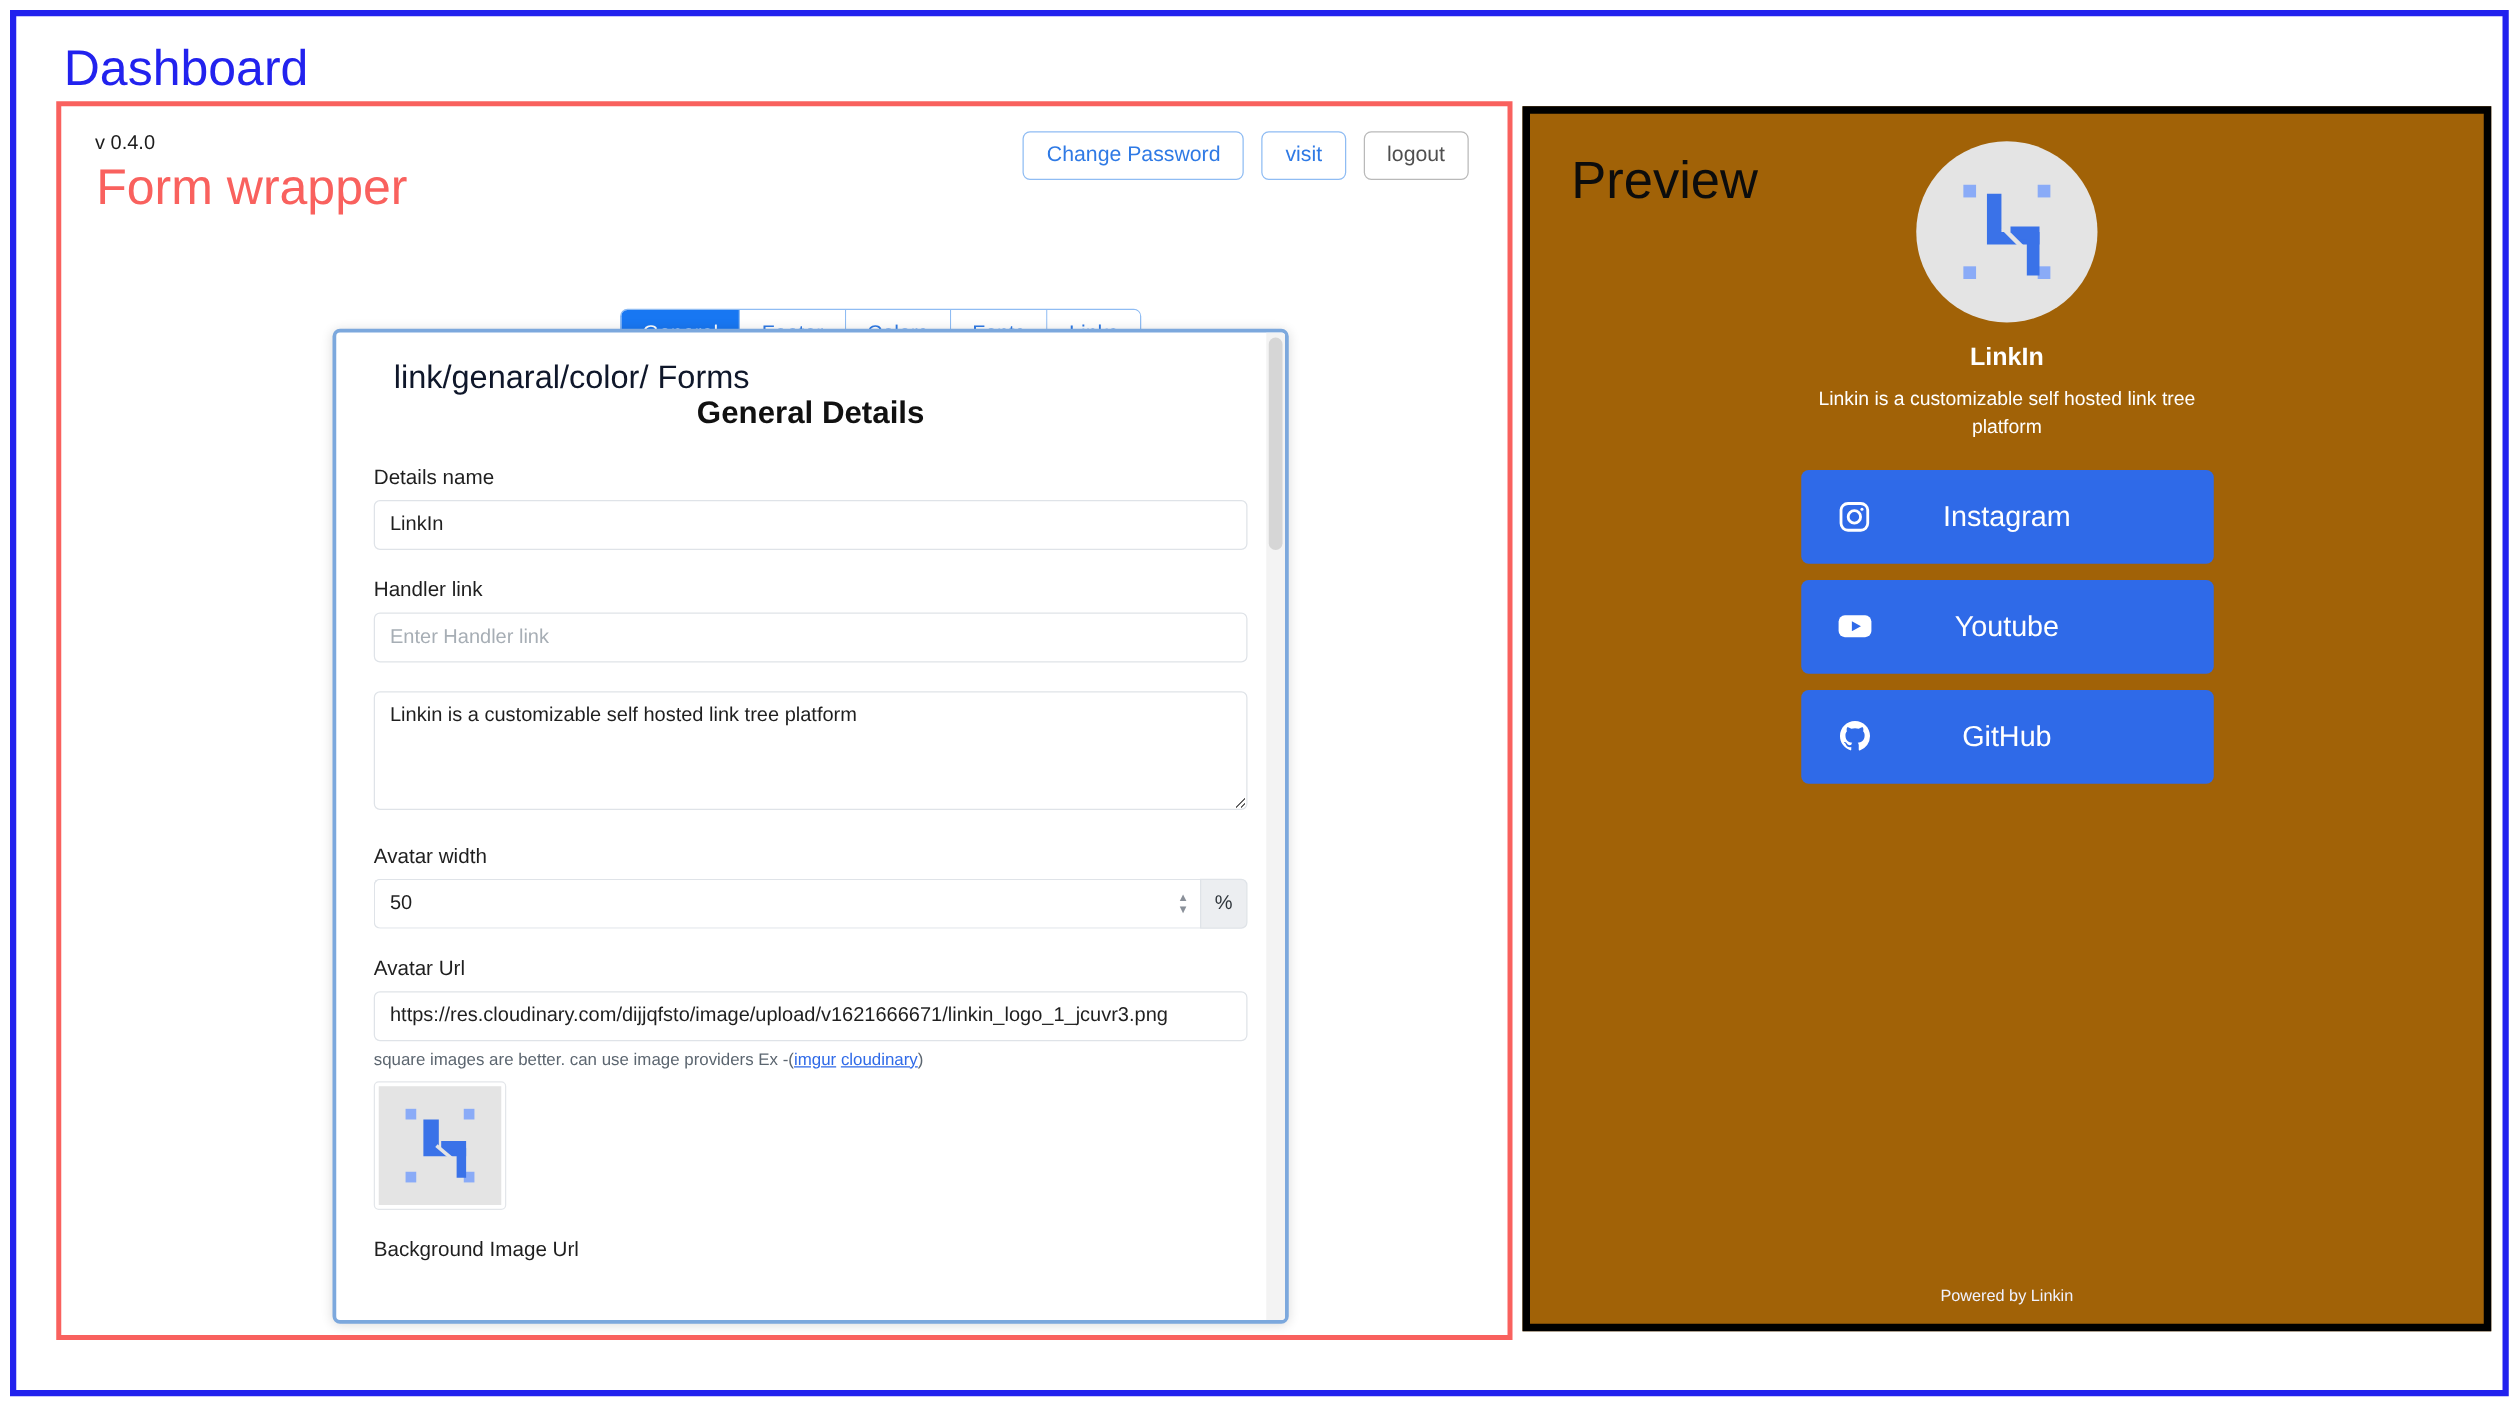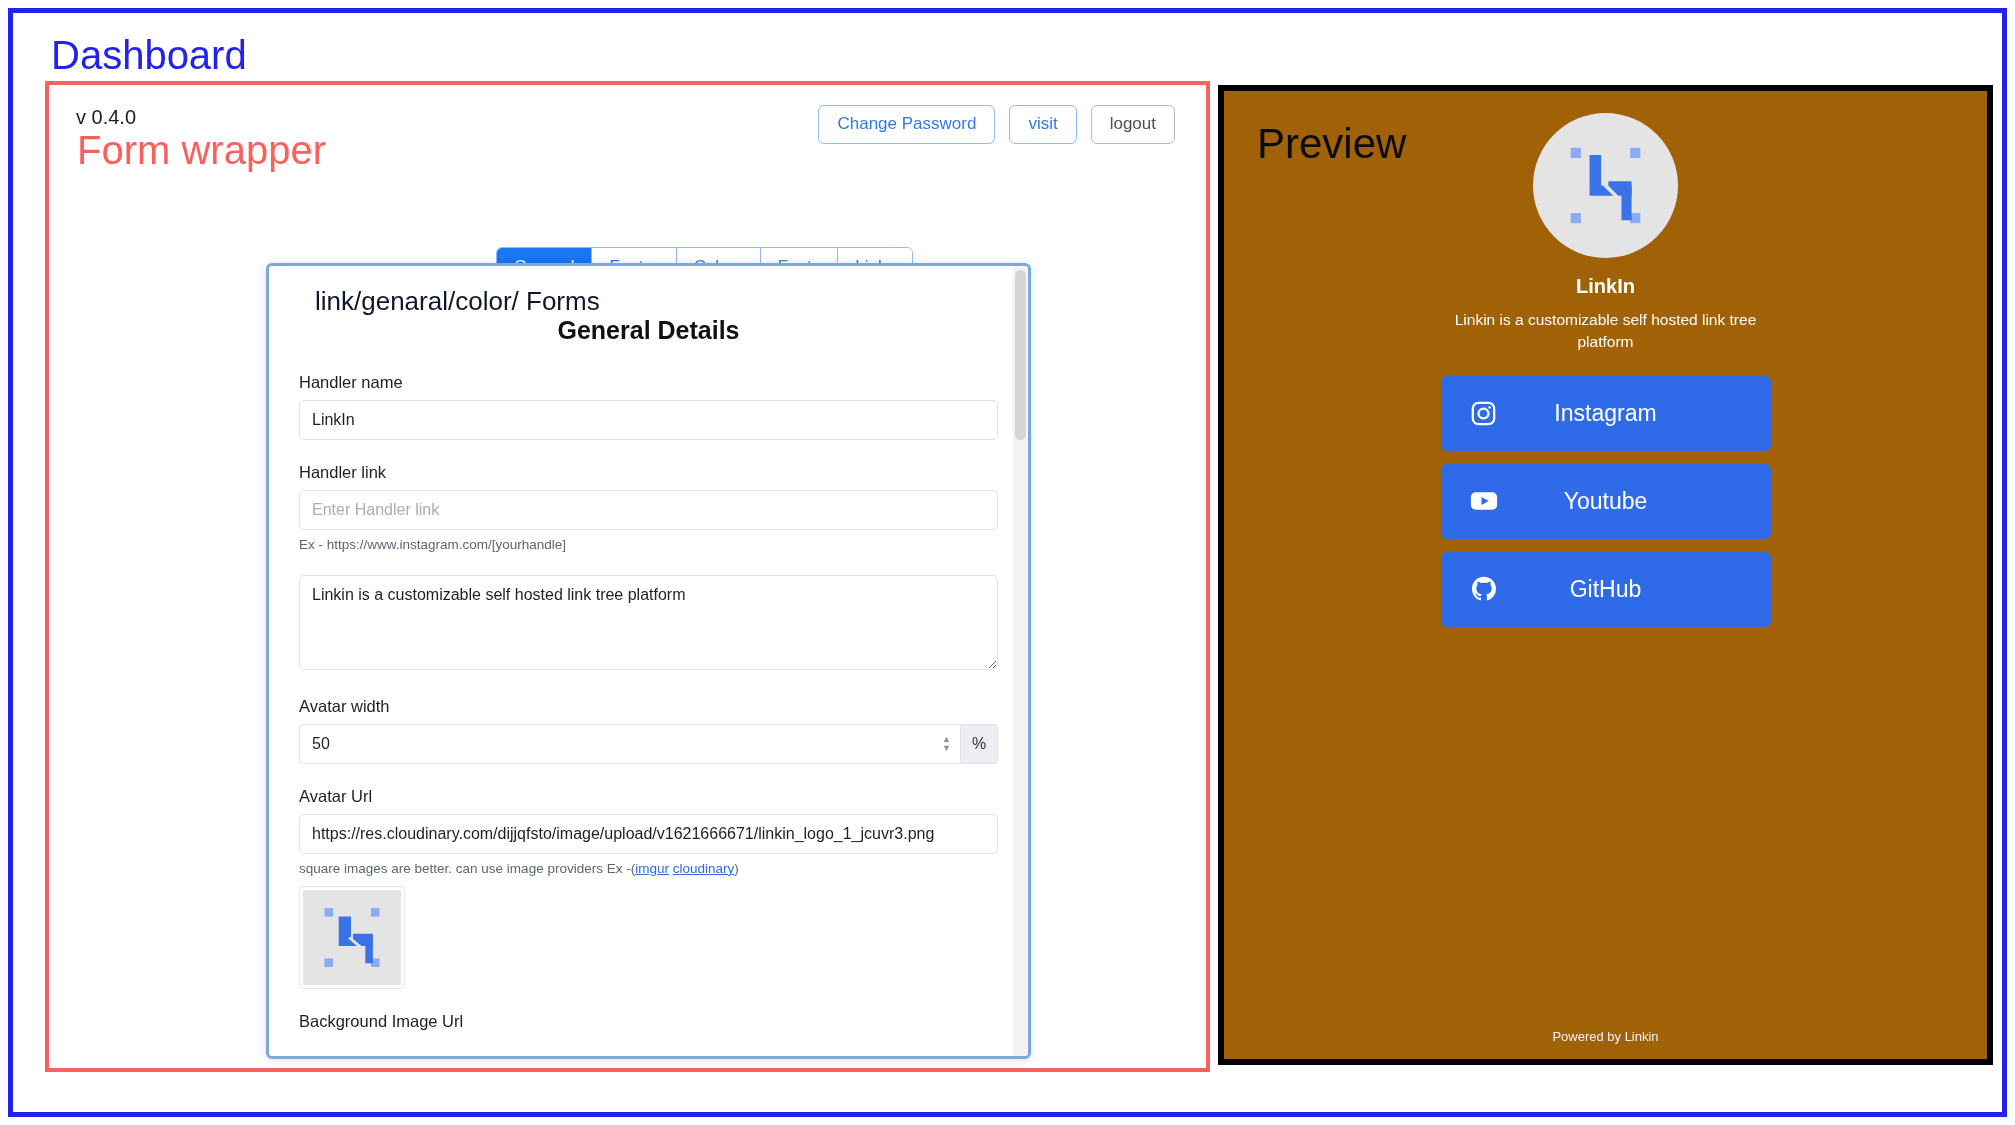--- a/index.html
+++ b/index.html
@@ -33,21 +33,21 @@
     position: absolute;
     left: 32px; top: 68px;
     width: 1165px; height: 991px;
     border: 4px solid #f9615e;
     background: #ffffff;
     overflow: hidden;
   }
   .version-label {
     position: absolute;
     left: 27px; top: 21px;
-    font-size: 20px;
+    font-size: 16px;
     color: #1c1c1c;
   }
   .form-wrapper-title {
     position: absolute;
     left: 28px; top: 45px;
     font-size: 40px;
     color: #f9615e;
     line-height: 1;
     white-space: nowrap;
   }
@@ -367,28 +367,27 @@
     </div>
 
     <div class="form-card-outer">
       <div class="form-card-scroll">
 
         <div class="form-path-label">link/genaral/color/ Forms</div>
 
         <div class="form-heading">General Details</div>
 
         <div class="field-block">
-          <div class="field-label">Handler name</div>
+          <div class="field-label">Details name</div>
           <input class="text-input" type="text" value="LinkIn" style="">
         </div>
 
         <div class="field-block">
           <div class="field-label">Handler link</div>
           <input class="text-input" type="text" placeholder="Enter Handler link" style="">
-          <div class="hint">Ex - https://www.instagram.com/[yourhandle]</div>
         </div>
 
         <div class="field-block">
           <textarea class="textarea-input" style="">Linkin is a customizable self hosted link tree platform</textarea>
         </div>
 
         <div class="field-block">
           <div class="field-label">Avatar width</div>
           <div class="input-group">
             <div class="num-wrap">

